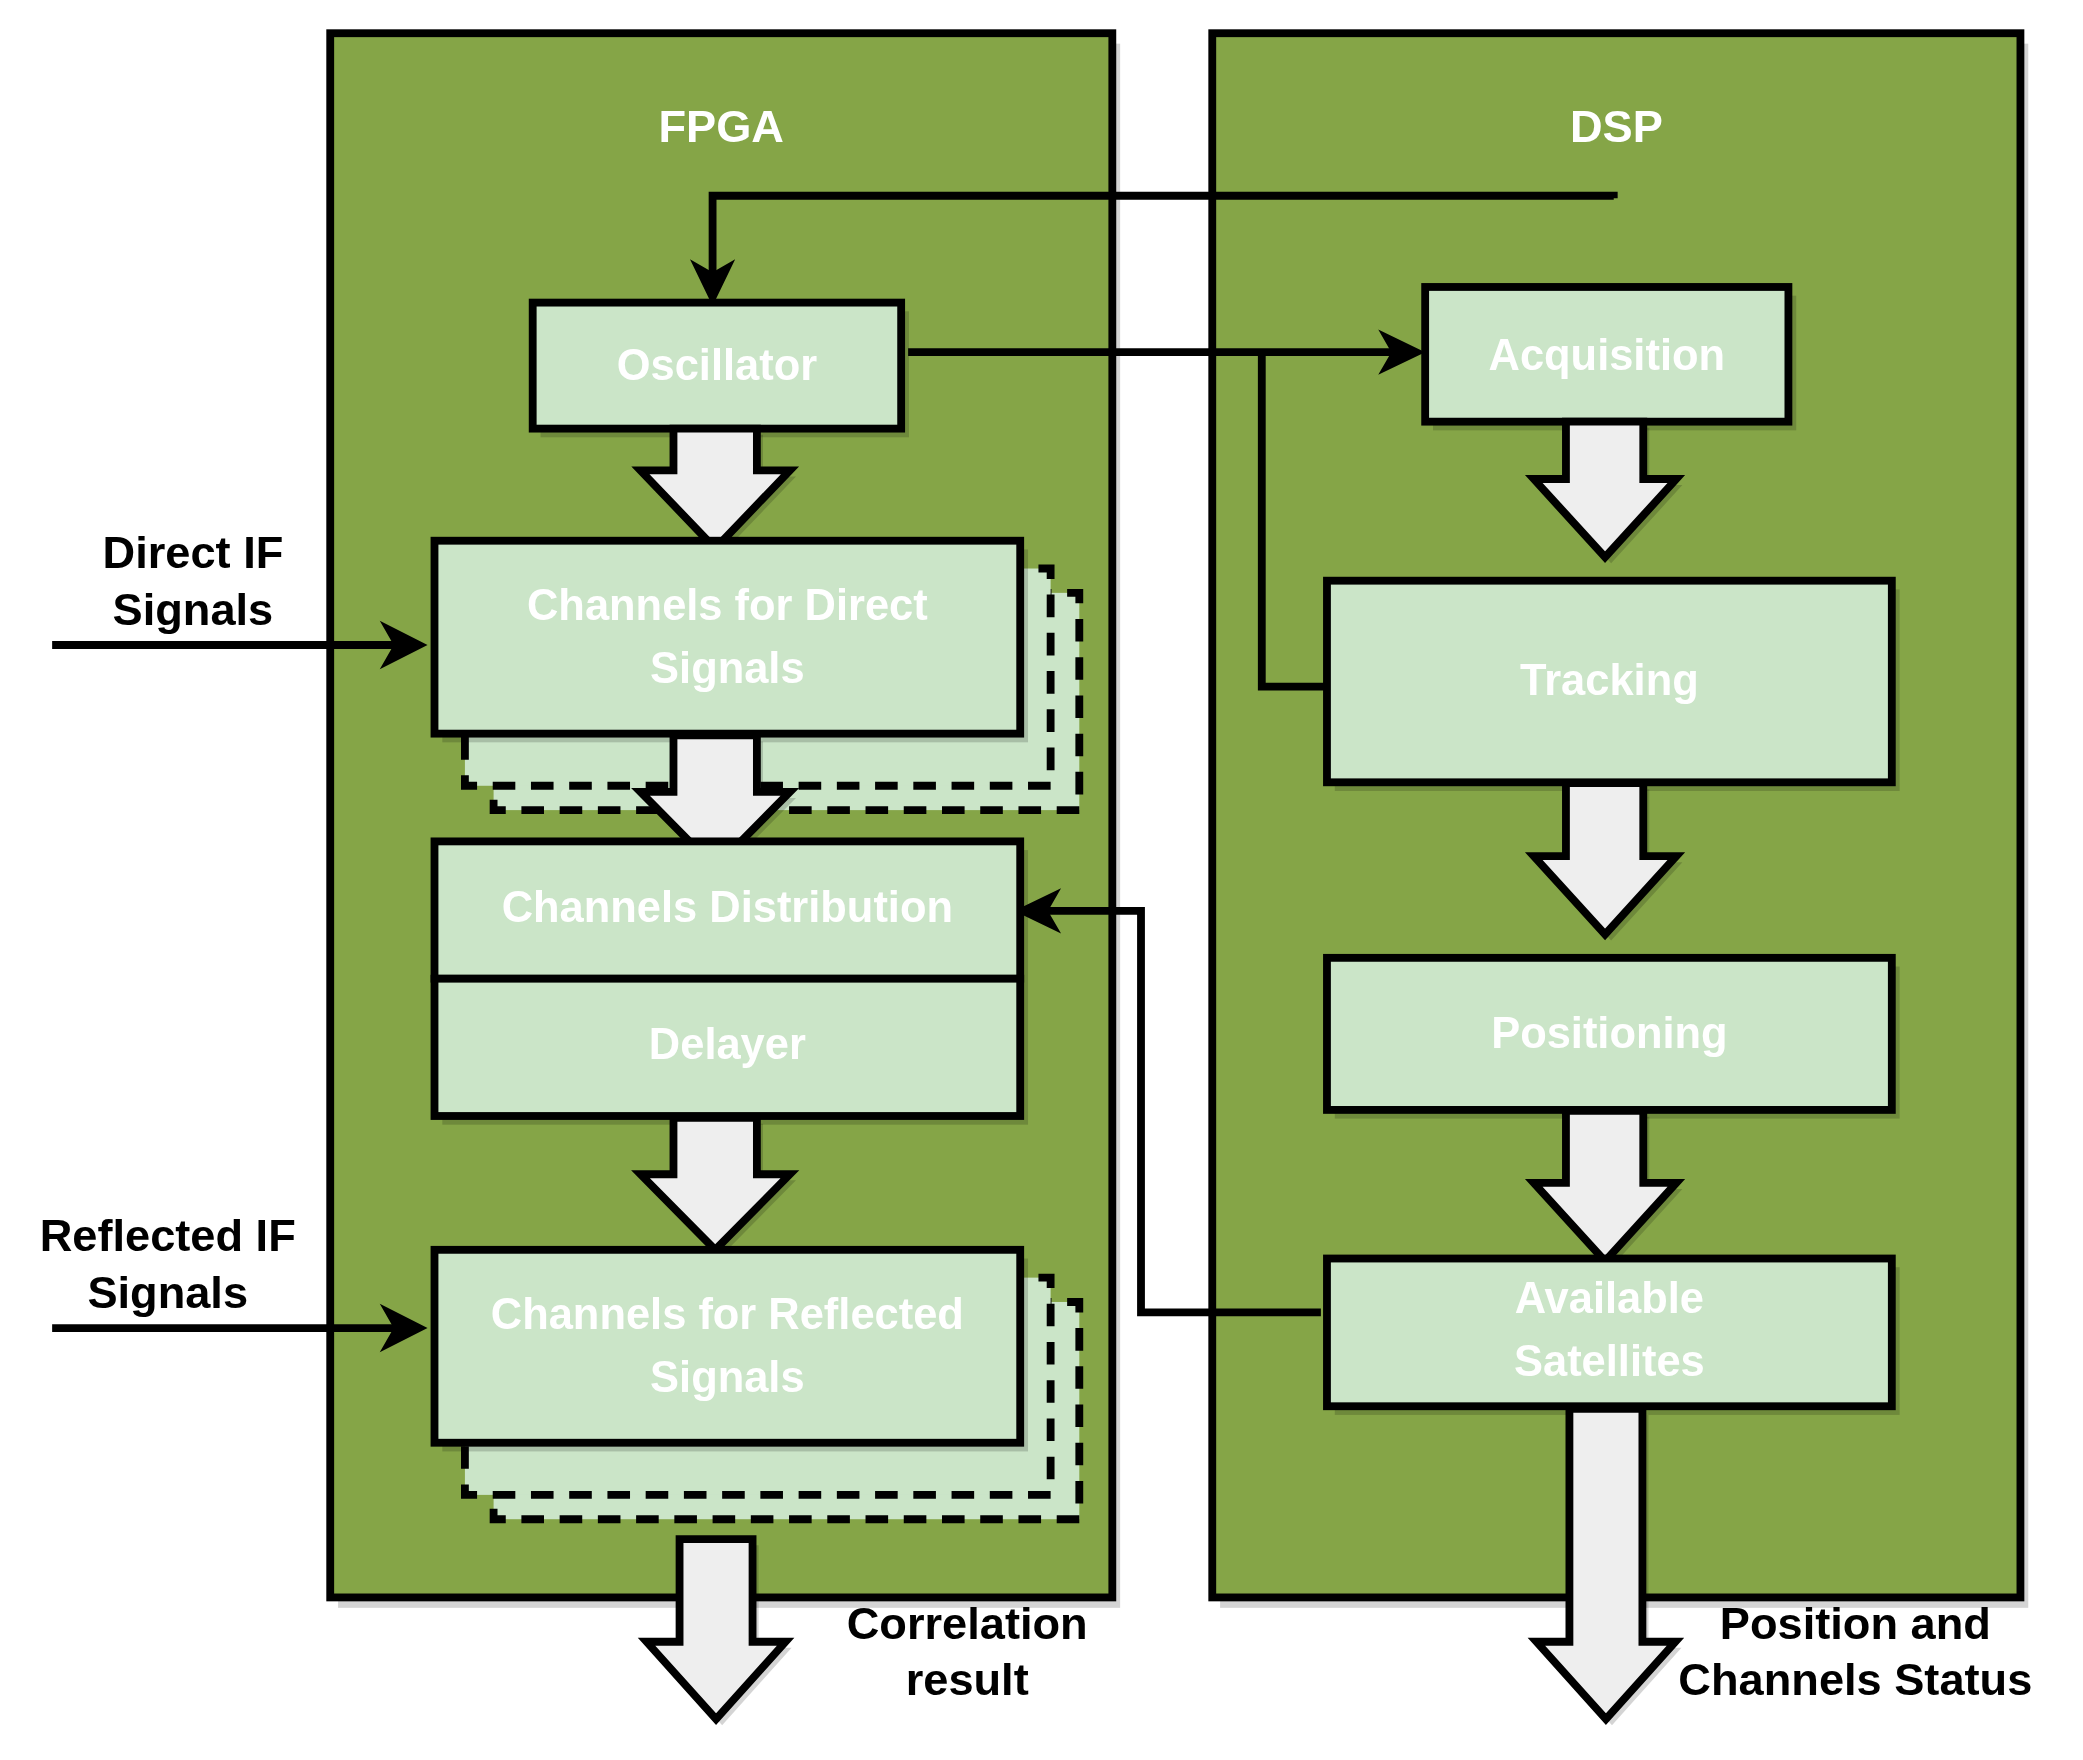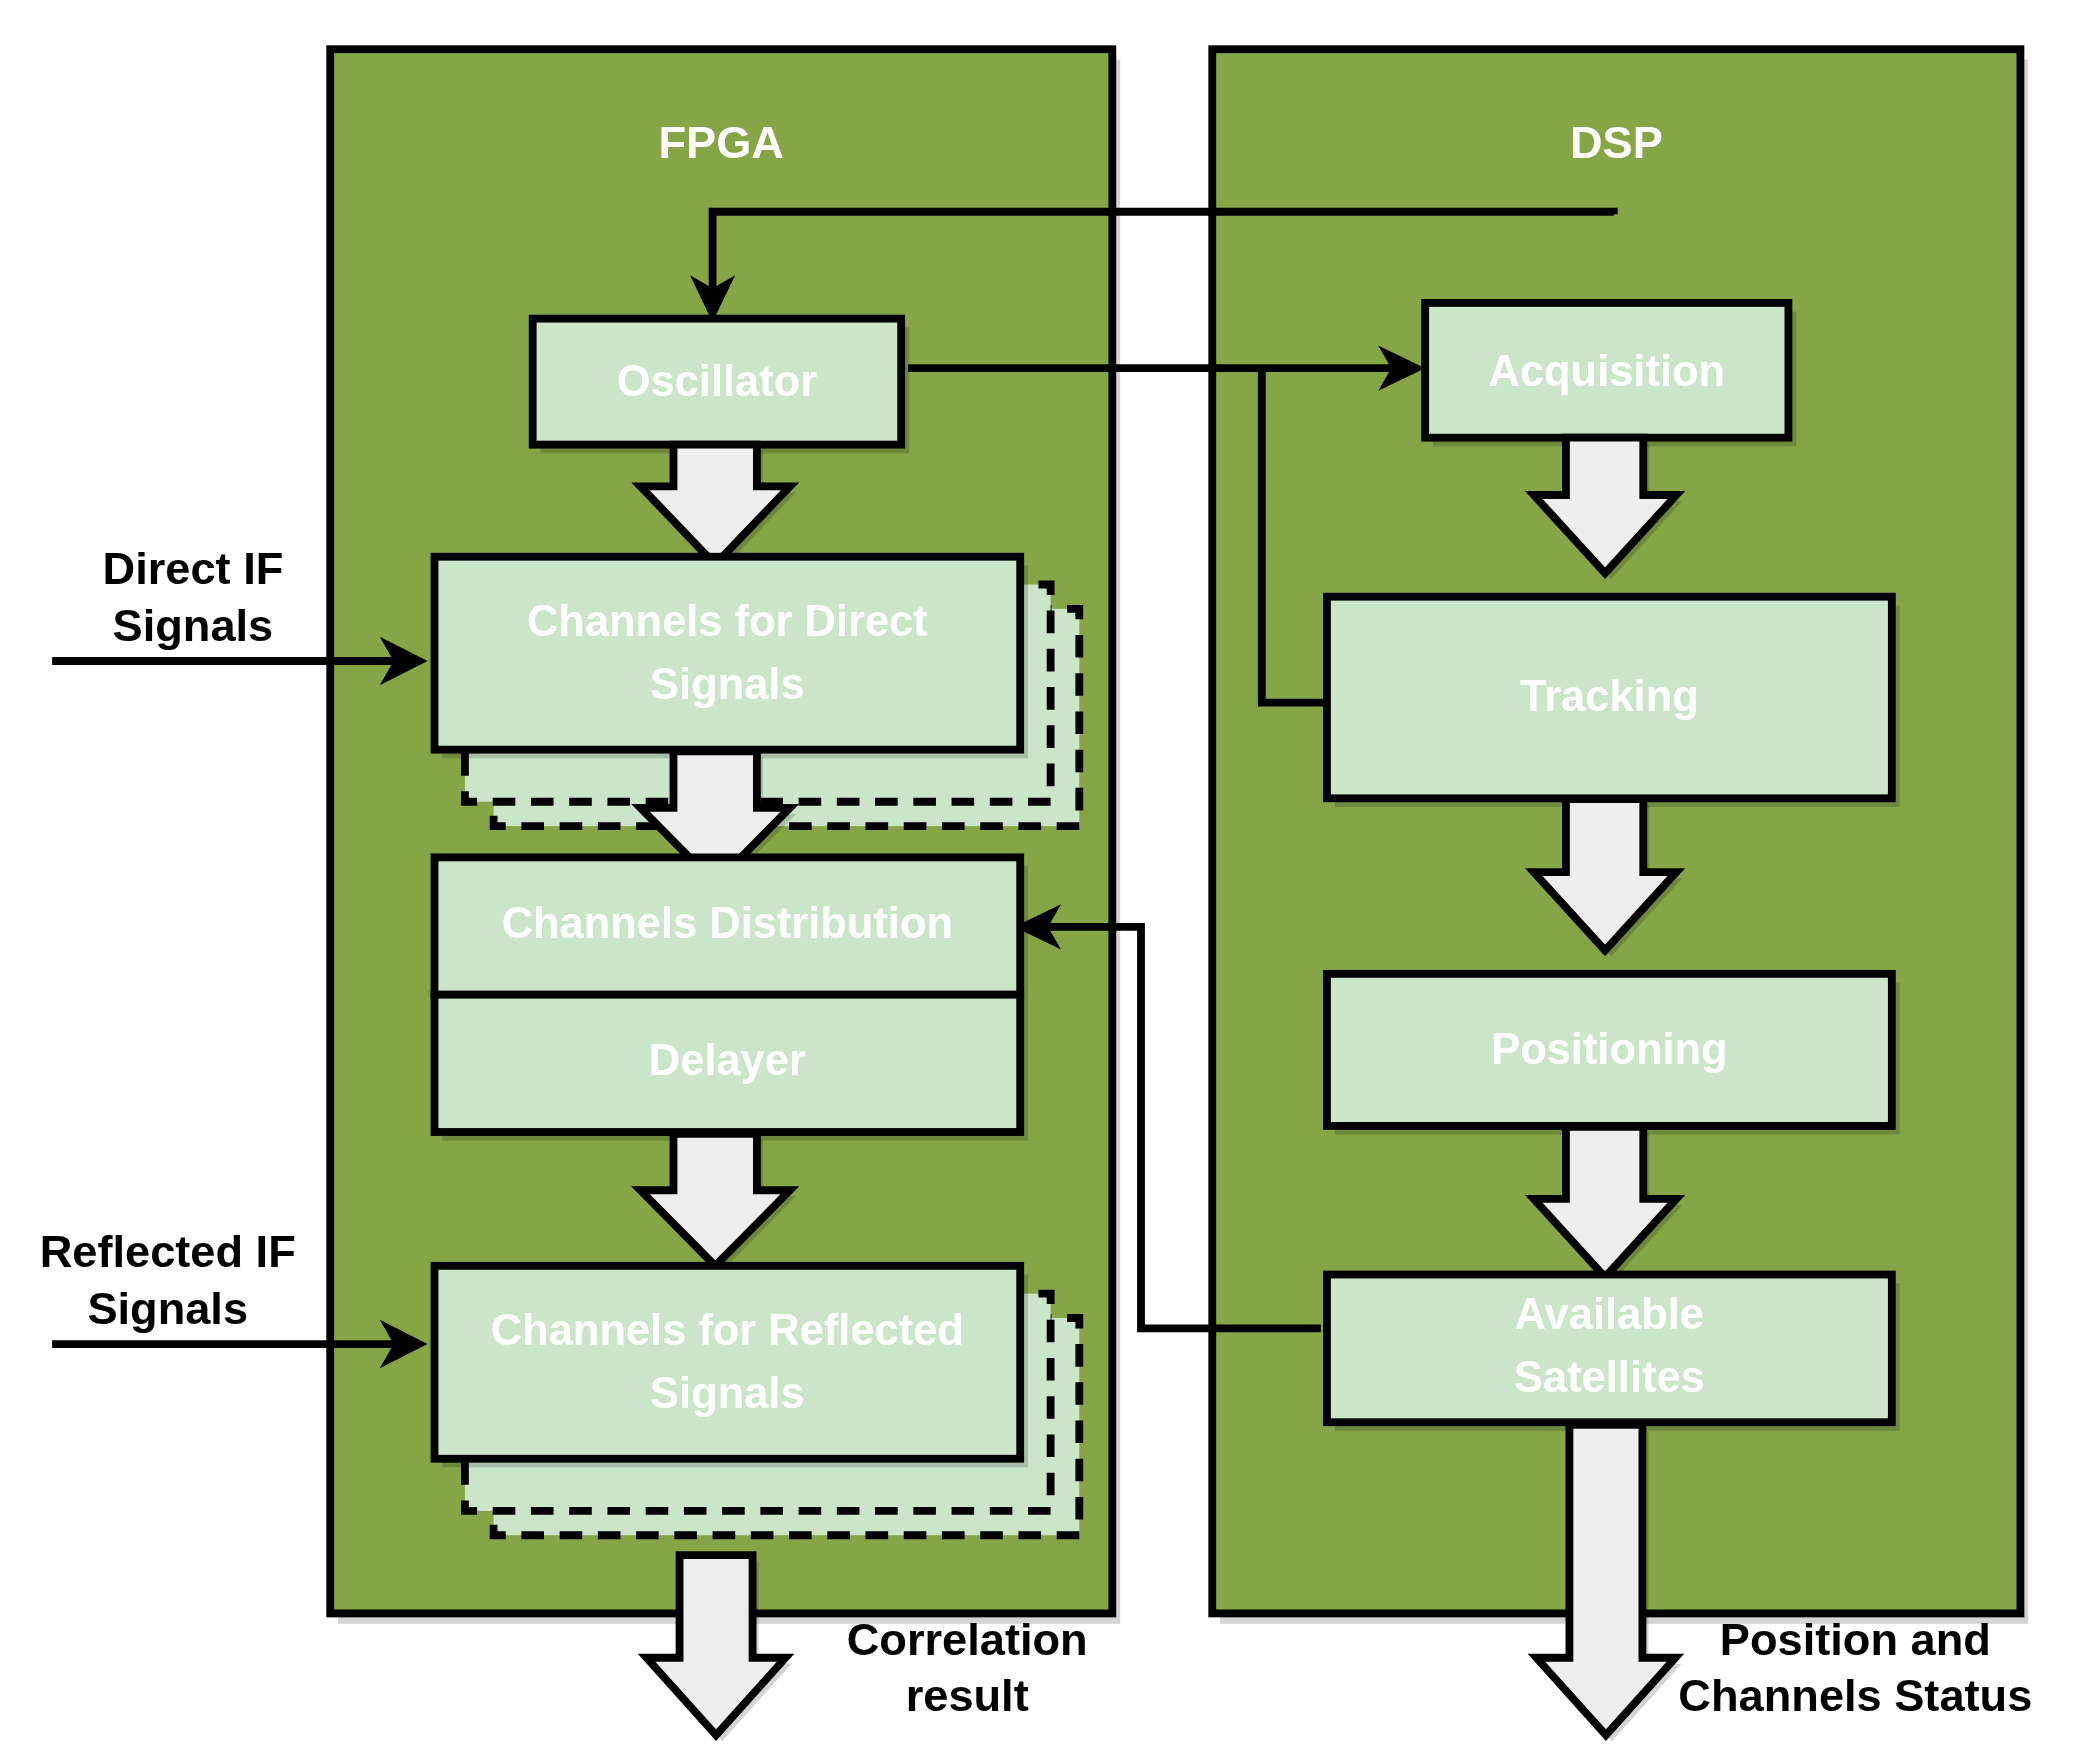--- a/index.html
+++ b/index.html
@@ -10,21 +10,20 @@
   body {
     width: 2083px;
     height: 1761px;
     font-family: "Liberation Sans", sans-serif;
     overflow: hidden;
   }
   #diagram-root {
     position: relative;
     width: 2083px;
     height: 1558px;
-    margin-top: 16px;
   }
   svg.diagram {
     display: block;
     width: 2083px;
     height: 1761px;
   }
   .panel-rect {
     fill: #85a547;
     stroke: #000000;
     stroke-width: 9;

